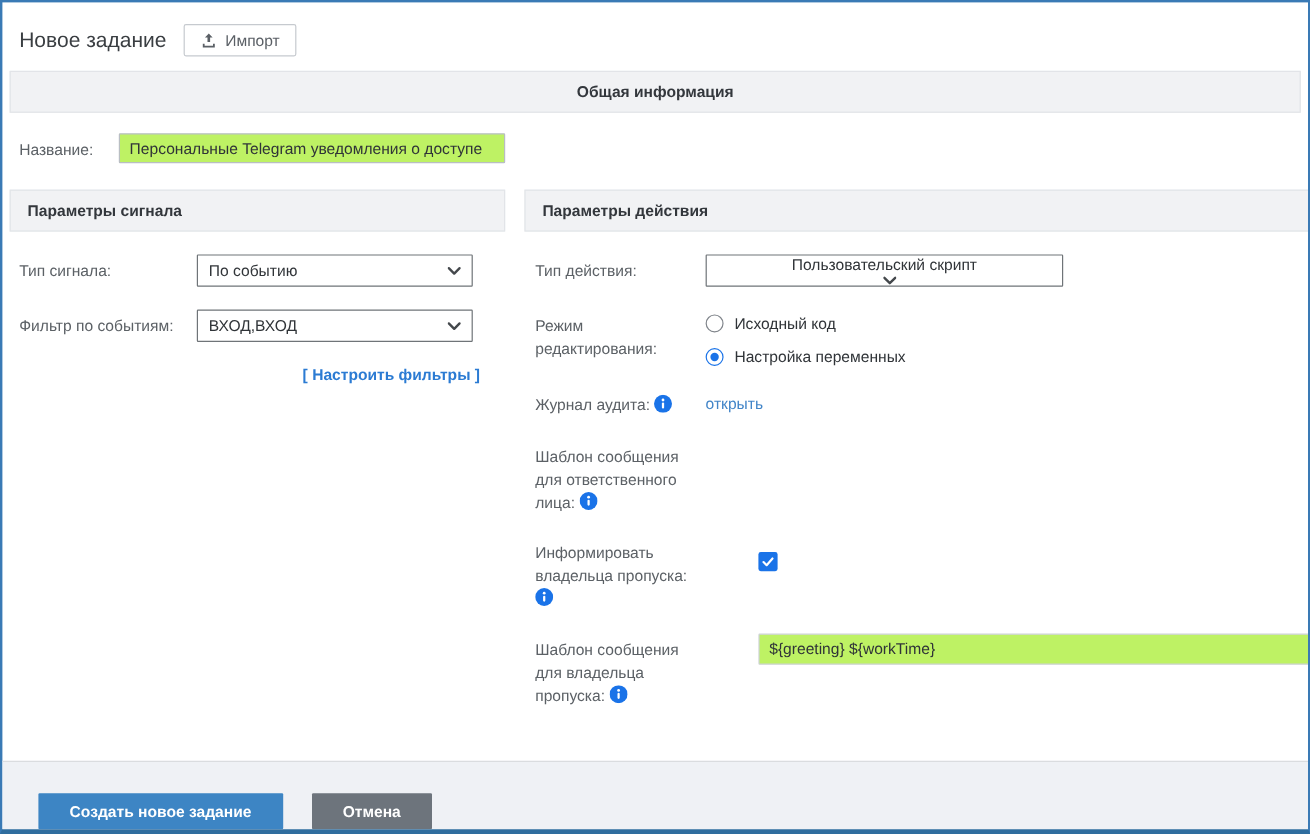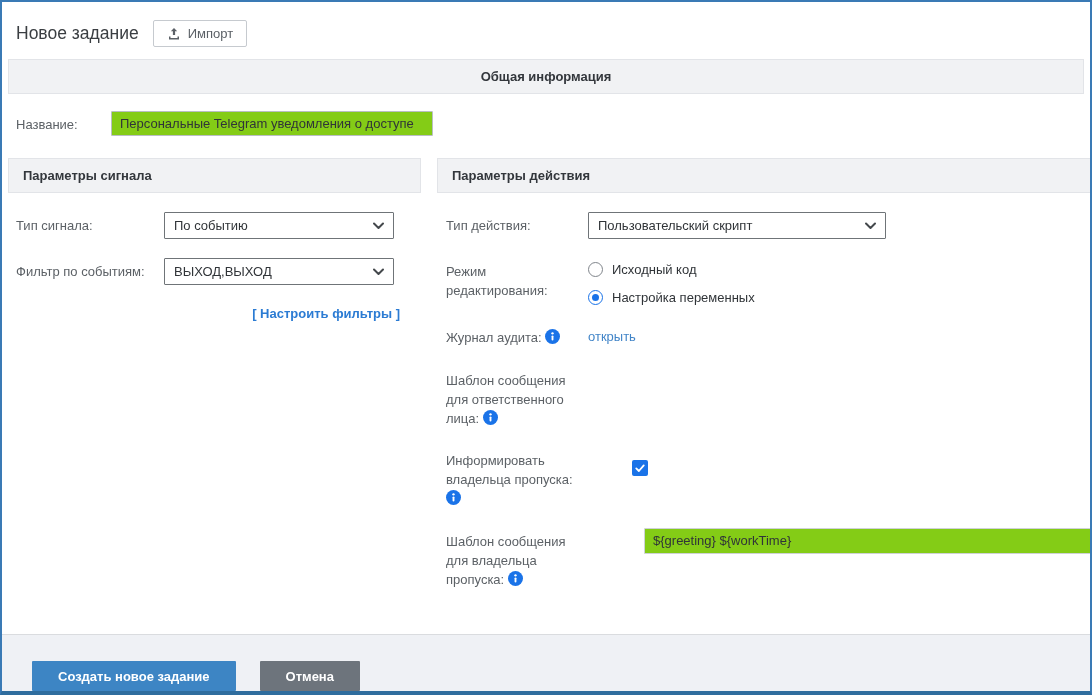--- a/index.html
+++ b/index.html
@@ -57,22 +57,21 @@
   .name-row .lbl { width: 83px; flex: none; }
   .text-input {
     height: 25px;
     border: 1px solid #b9bec3;
     border-radius: 1px;
     font-family: "Liberation Sans", sans-serif;
     font-size: 13px;
     color: #303438;
     padding: 0 8px;
     outline: none;
-    background: #84cc16;
-    margin-left: 12px;
+    background: #bef264;
   }
   .name-input { width: 322px; }
 
   
   .columns { display: flex; gap: 16px; margin-top: 22px; align-items: flex-start; }
   .col-left { width: 413px; flex: none; }
   .col-right { flex: 1; }
 
   .col-left .field-row { padding-left: 8px; margin-top: 19px; }
   .col-left .lbl { width: 148px; flex: none; padding-right: 6px; }
@@ -87,21 +86,21 @@
     height: 27px;
     border: 1px solid #6f7478;
     border-radius: 1px;
     background: #fff;
     padding: 0 9px;
     font-size: 13px;
     color: #303438;
     cursor: pointer;
   }
   .select-left { width: 230px; }
-  .select-right { width: 298px; }
+  .select-right { width: 298px; flex-direction: column; }
   .select svg { flex: none; margin-left: 8px; }
 
   .link-row { margin-top: 6px; padding-left: 8px; }
   .link-row .spacer { width: 154px; flex: none; }
   .filters-link-wrap { width: 230px; text-align: right; }
   .filters-link {
     font-size: 13px;
     font-weight: bold;
     color: #2b7bd3;
     text-decoration: none;
@@ -219,21 +218,21 @@
             <span>По событию</span>
             <svg width="11" height="8" viewBox="0 0 11 8" fill="none" stroke="#44484c" stroke-width="2" stroke-linecap="round" stroke-linejoin="round">
                 <polyline points="1,1.5 5.5,6 10,1.5"></polyline>
               </svg>
           </div>
         </div>
 
         <div class="field-row">
           <div class="lbl">Фильтр по событиям:</div>
           <div class="select select-left">
-            <span>ВЫХОД,ВЫХОД</span>
+            <span>ВХОД,ВХОД</span>
             <svg width="11" height="8" viewBox="0 0 11 8" fill="none" stroke="#44484c" stroke-width="2" stroke-linecap="round" stroke-linejoin="round">
                 <polyline points="1,1.5 5.5,6 10,1.5"></polyline>
               </svg>
           </div>
         </div>
 
         <div class="field-row link-row">
           <div class="spacer"></div>
           <div class="filters-link-wrap">
             <a class="filters-link">[ Настроить фильтры ]</a>

